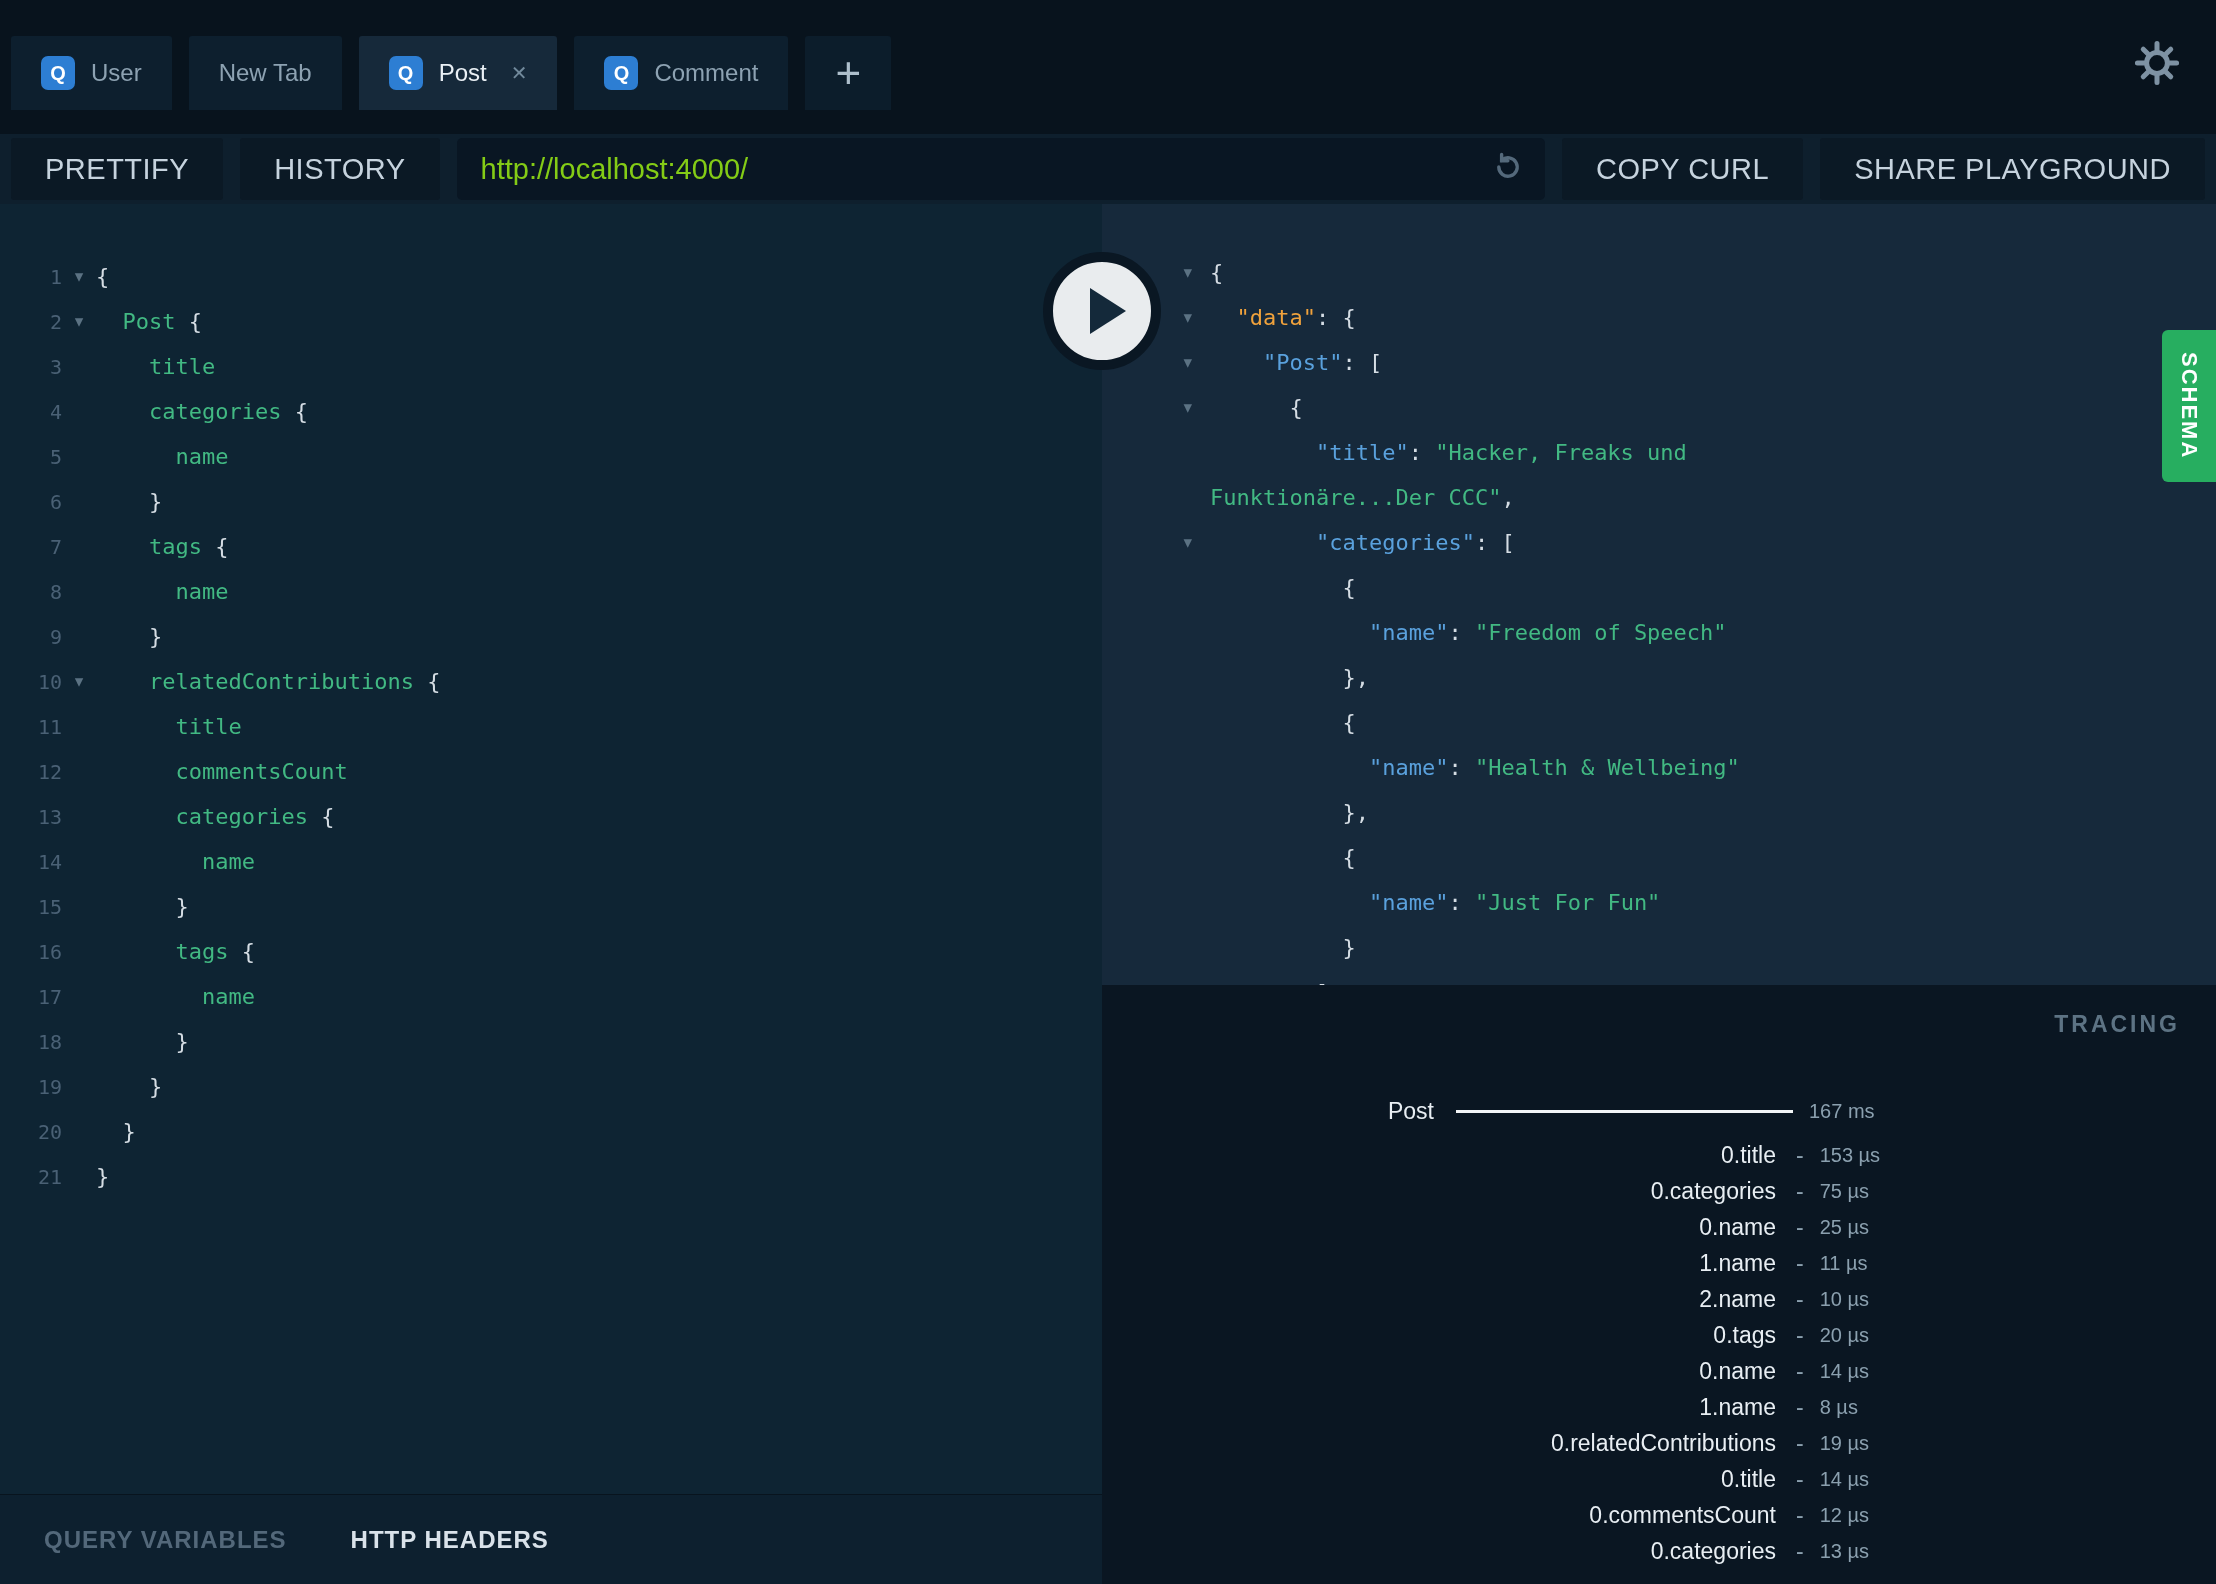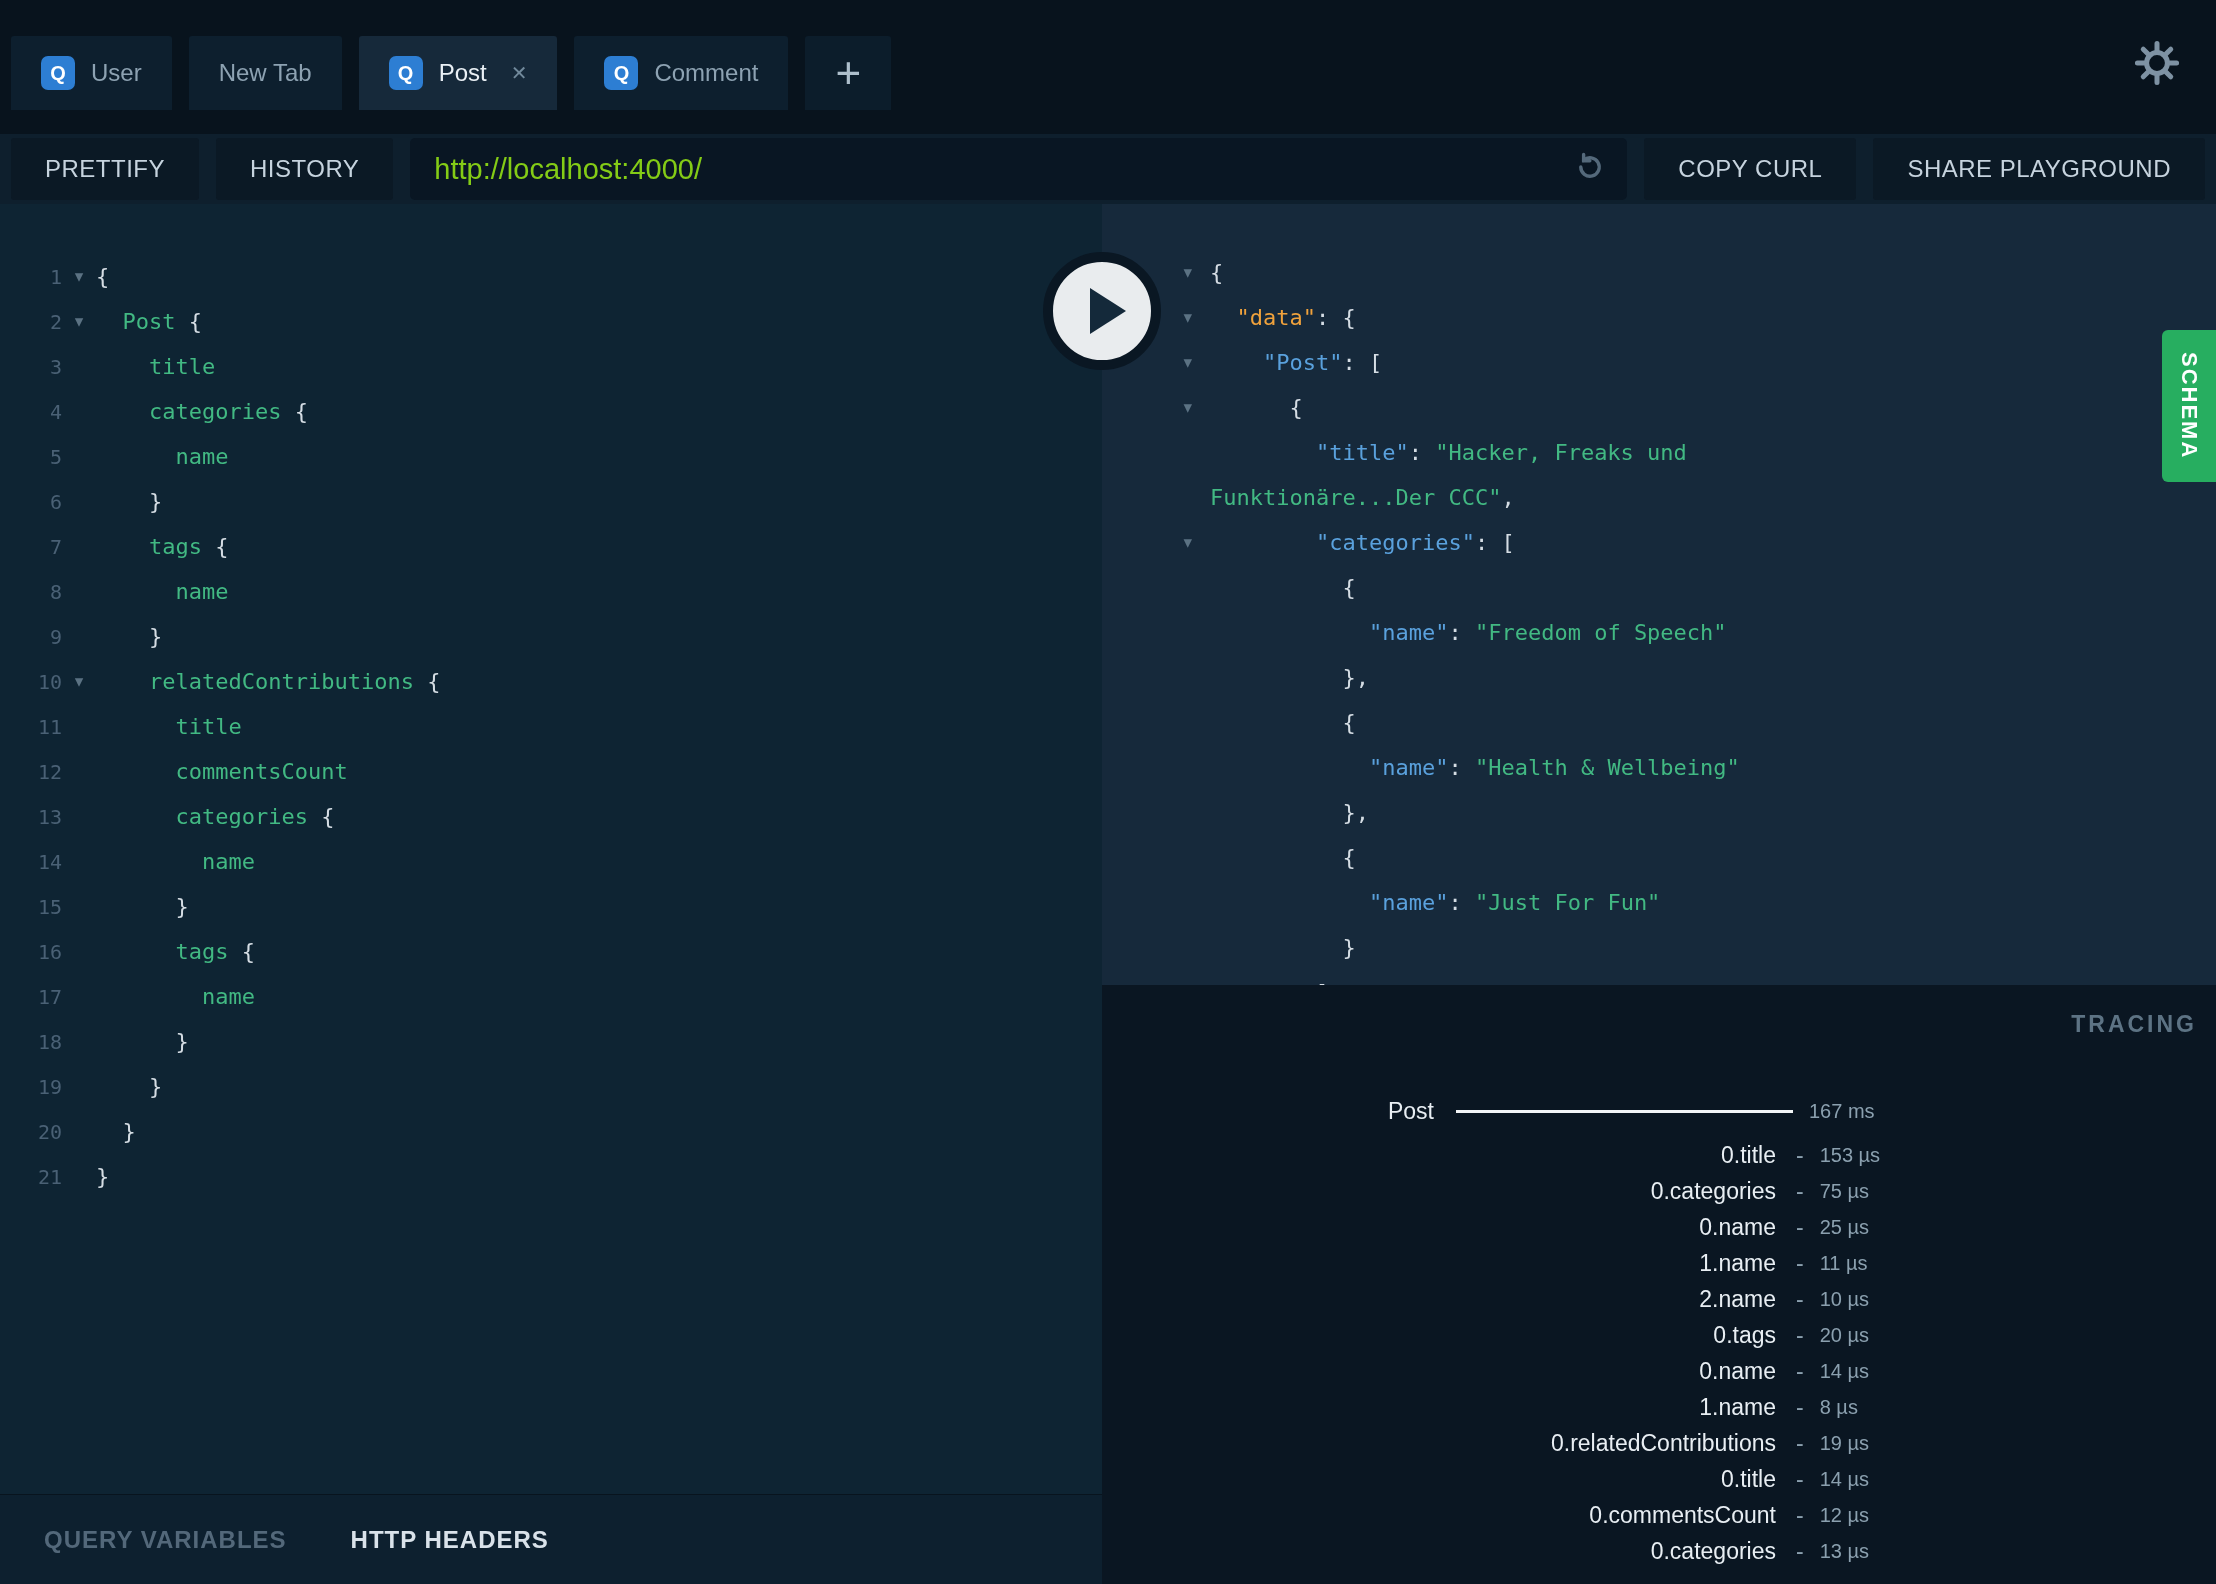--- a/index.html
+++ b/index.html
@@ -19,21 +19,21 @@
   .qbadge { width:34px; height:34px; border-radius:7px; background:#2d7ed3; color:#fff;
             font-weight:bold; font-size:20px; display:flex; align-items:center; justify-content:center; flex:none; }
   .tab-close { color:#71899b; font-size:20px; margin-left:8px; }
   .plus-tab { width:86px; height:74px; background:#0c1d2b; color:#aebfcc; font-size:44px; font-weight:300;
               display:flex; align-items:center; justify-content:center; border-radius:3px 3px 0 0; cursor:pointer; }
   #settings-gear { position:absolute; right:34px; top:38px; width:50px; height:50px; cursor:pointer; }
 
   
   #toolbar { position:absolute; left:0; top:134px; width:2216px; height:70px; background:#0e1f2d;
              display:flex; align-items:center; padding:0 11px; gap:17px; }
-  .tbtn { height:62px; padding:0 34px; background:#0b1925; color:#c6d3de; font-size:24px; letter-spacing:.5px;
+  .tbtn { height:62px; padding:0 34px; background:#0b1925; color:#c6d3de; font-size:29px; letter-spacing:.5px;
           display:flex; align-items:center; border-radius:3px; cursor:pointer; white-space:nowrap; }
   #url-field { flex:1; height:62px; background:#091623; border-radius:5px; display:flex; align-items:center;
                padding:0 20px 0 24px; }
   #url-text { color:#84cc16; font-size:29px; flex:1; }
 
   
   #editor-pane   { position:absolute; left:0;      top:204px; width:1102px; height:1290px; background:#0e2433; overflow:hidden; padding-top:50px; }
   #response-pane { position:absolute; left:1102px; top:204px; width:1114px; height:781px;  background:#16293b; overflow:hidden; padding-top:46px; }
   #tracing-panel { position:absolute; left:1102px; top:985px; width:1114px; height:599px;  background:#0a1622; overflow:hidden; }
   #bottom-bar    { position:absolute; left:0;      top:1494px; width:1102px; height:90px;  background:#0d202f;
@@ -56,21 +56,21 @@
                  cursor:pointer; z-index:5; }
   #play-triangle { width:0; height:0; border-left:36px solid #14293a; border-top:23px solid transparent;
                    border-bottom:23px solid transparent; margin-left:12px; }
 
   
   #schema-tab { position:absolute; right:0; top:330px; width:54px; height:152px; background:#27ae60; color:#fff;
                 display:flex; align-items:center; justify-content:center; writing-mode:vertical-rl;
                 font-size:22px; font-weight:bold; letter-spacing:2px; border-radius:6px 0 0 6px; cursor:pointer; z-index:4; }
 
   
-  #tracing-title { position:absolute; top:26px; right:19px; color:#5d7384; font-size:23px; font-weight:bold; letter-spacing:3px; }
+  #tracing-title { position:absolute; top:26px; right:36px; color:#5d7384; font-size:23px; font-weight:bold; letter-spacing:3px; }
   #trace-rows { position:absolute; top:108px; left:0; width:100%; }
   .trace-row { display:flex; align-items:center; height:36px; font-size:23px; color:#e8eef3; }
   .trace-row.first-field { margin-top:8px; }
   .trace-name { width:674px; text-align:right; flex:none; white-space:nowrap; }
   .trace-row.bar0 .trace-name { width:196px; }
   .trace-row.bar1 .trace-name { width:332px; }
   .trace-bar { height:3px; background:#f2f5f7; margin-left:22px; flex:none; }
   .trace-dash { color:#8ba0af; margin-left:20px; }
   .trace-dur { color:#8ba0af; font-size:20px; margin-left:16px; white-space:nowrap; }
 

